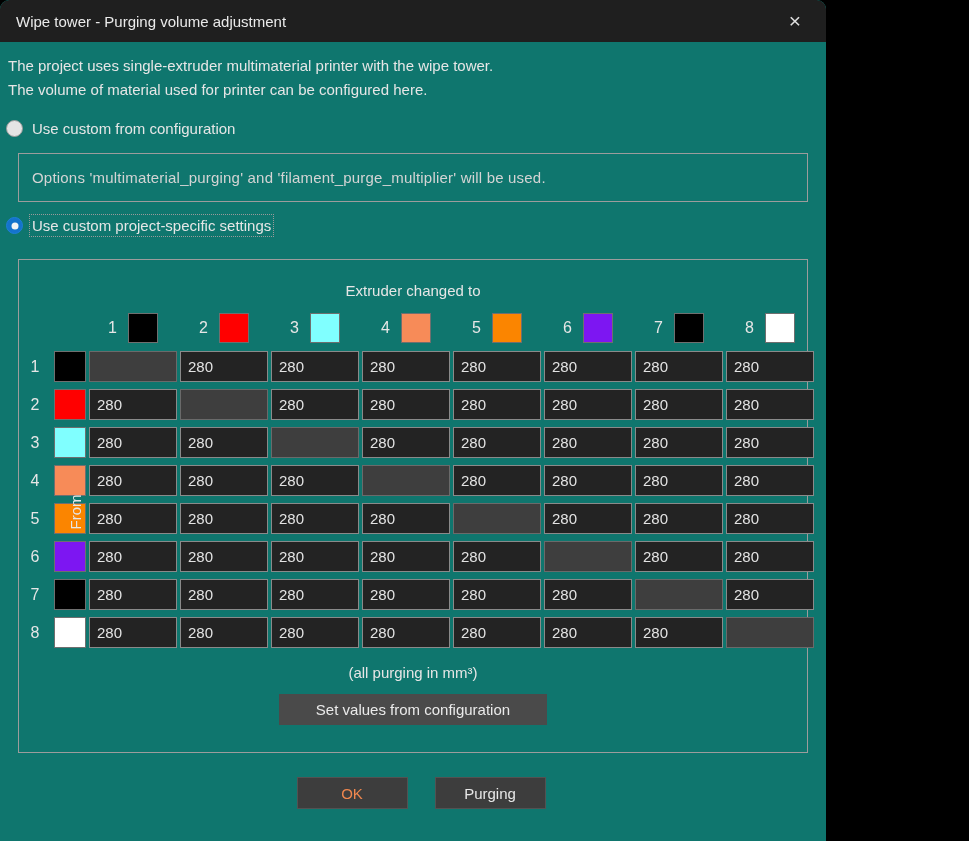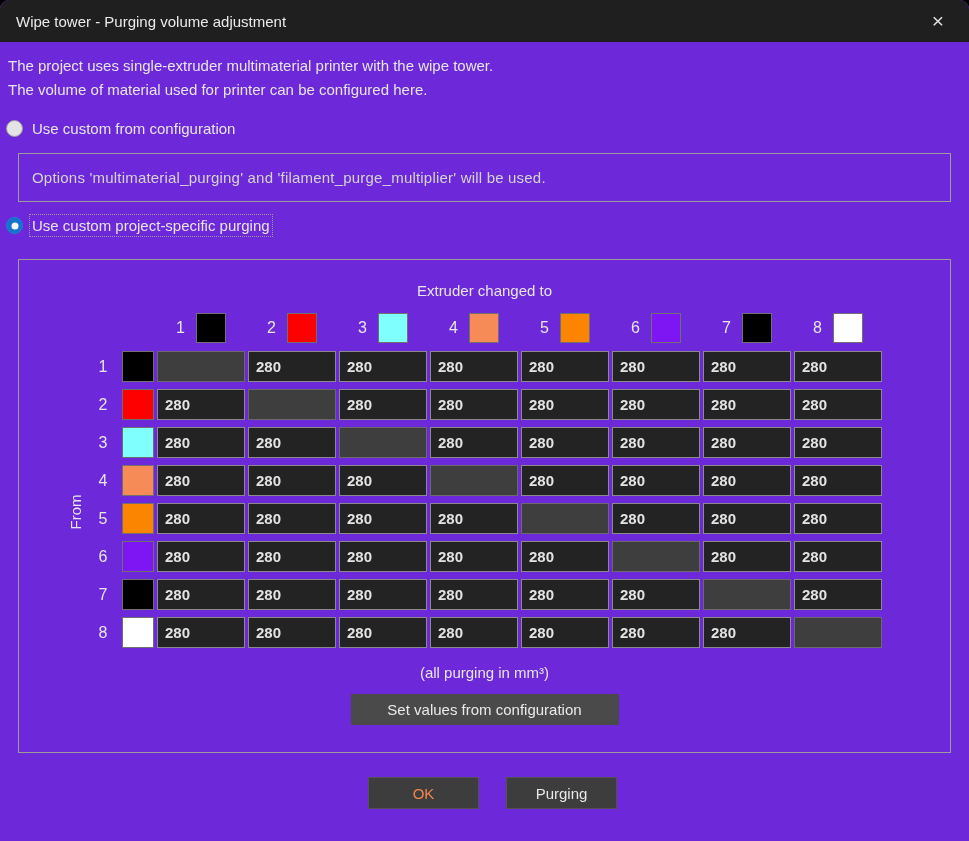--- a/index.html
+++ b/index.html
@@ -1,19 +1,19 @@
 <!DOCTYPE html>
 <html><head>
 <meta charset="utf-8">
 <style>
   html,body{margin:0;padding:0;background:#000;}
   *{box-sizing:border-box;}
   body{font-family:"Liberation Sans","DejaVu Sans",sans-serif;}
   .dialog{
-    width:969px;height:841px;background:#6d28d9;color:#e6e6e6;
+    width:826px;height:841px;background:#0f766e;color:#e6e6e6;
     border-radius:9px 9px 0 0;overflow:hidden;position:relative;
   }
   
   .titlebar{
     height:42px;background:#1f1f1f;display:flex;align-items:center;
     justify-content:space-between;padding:0 16px;border-radius:9px 9px 0 0;
   }
   .titlebar .title{font-size:15px;color:#eaeaea;}
   .close-btn{
     width:30px;height:30px;display:flex;align-items:center;justify-content:center;
@@ -57,21 +57,20 @@
   }
   .hdr-cell{display:flex;align-items:center;justify-content:center;gap:11px;height:33px;}
   .hdr-num{font-size:16px;color:#e6e6e6;}
   .swatch{width:30px;height:30px;border:1px solid #6f6f6f;}
   .row-swatch{width:32px;height:31px;border:1px solid #6f6f6f;}
   .row-label{font-size:16px;color:#e6e6e6;text-align:center;}
   .cell-input{
     width:88px;height:31px;background:#232323;border:1px solid #8a8a8a;
     color:#e3e3e3;font-size:15px;padding:0 0 0 7px;outline:none;
     font-family:"Liberation Sans","DejaVu Sans",sans-serif;
-    font-weight:bold;
   }
   .cell-disabled{
     width:88px;height:31px;background:#3e3e3e;border:1px solid #6a6a6a;
   }
   .from-label{
     position:absolute;left:56px;top:252px;transform:translate(-50%,-50%) rotate(-90deg);
     font-size:15px;color:#e6e6e6;
   }
   .units-note{text-align:center;margin-top:16px;font-size:15px;color:#e6e6e6;}
   .set-values-btn{
@@ -107,21 +106,21 @@
     <span class="radio unchecked"></span>
     <span class="radio-label">Use custom from configuration</span>
   </div>
 
   <div class="note-box">
     <span>Options 'multimaterial_purging' and 'filament_purge_multiplier' will be used.</span>
   </div>
 
   <div class="radio-row second">
     <span class="radio checked"></span>
-    <span class="radio-label focused">Use custom project-specific purging</span>
+    <span class="radio-label focused">Use custom project-specific settings</span>
   </div>
 
   <div class="panel">
     <div class="panel-title">Extruder changed to</div>
     <div class="from-label">From</div>
     <div class="matrix">
         <div></div>
         <div></div>
         <div class="hdr-cell">
           <span class="hdr-num">1</span>

